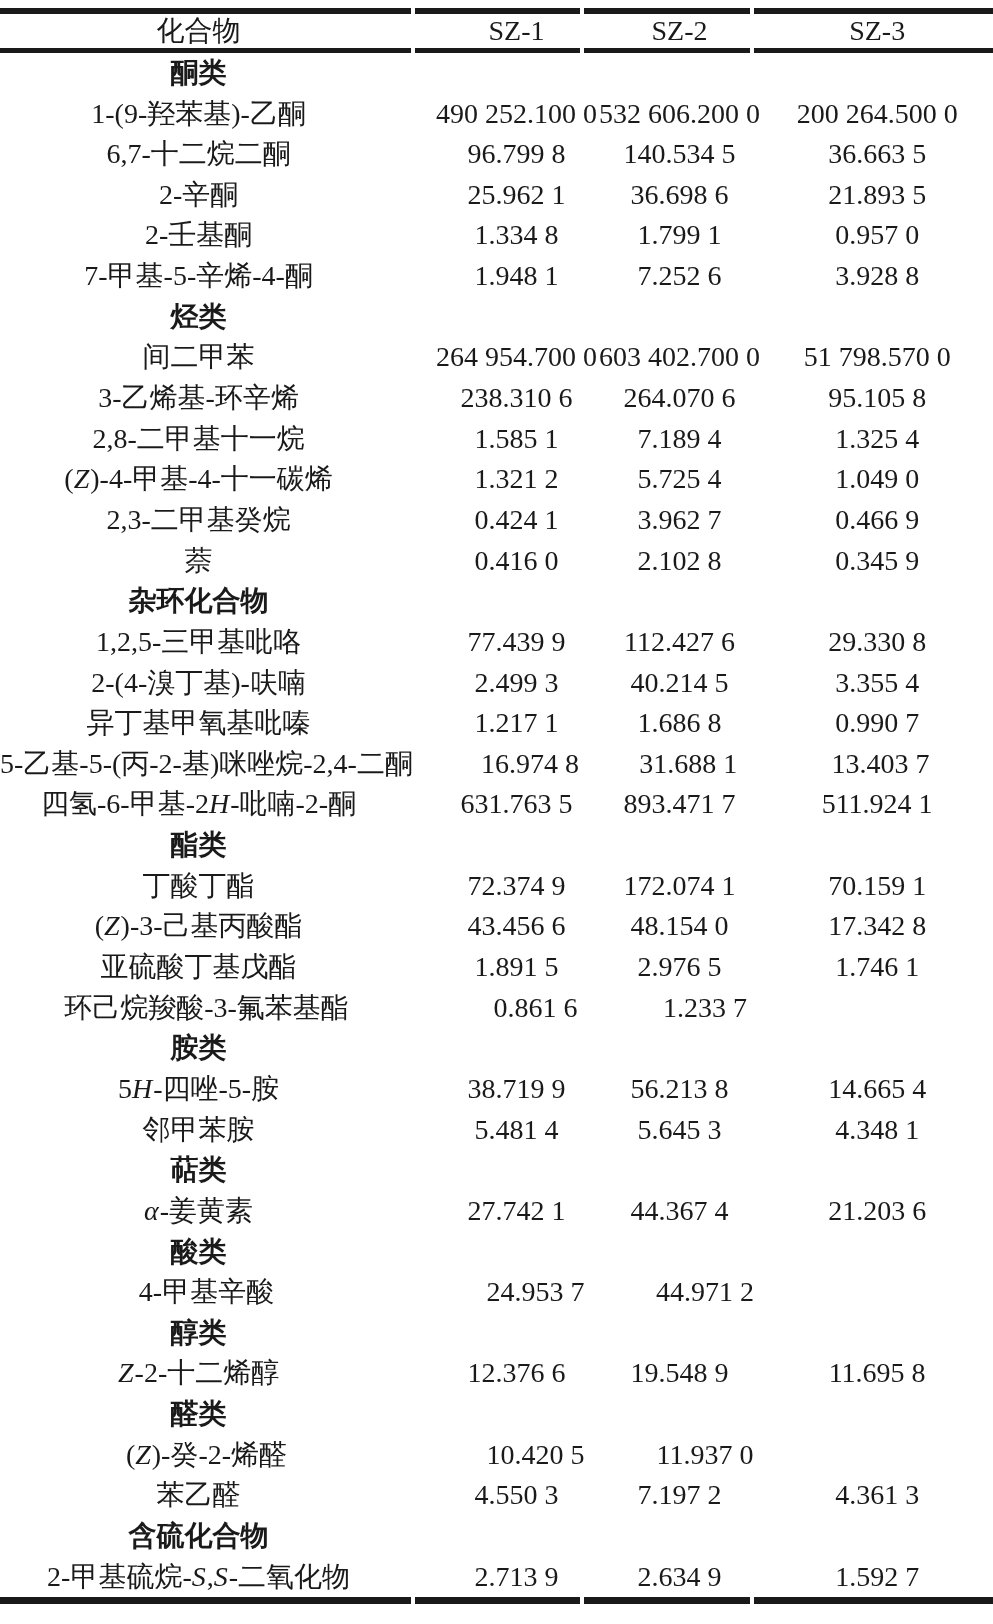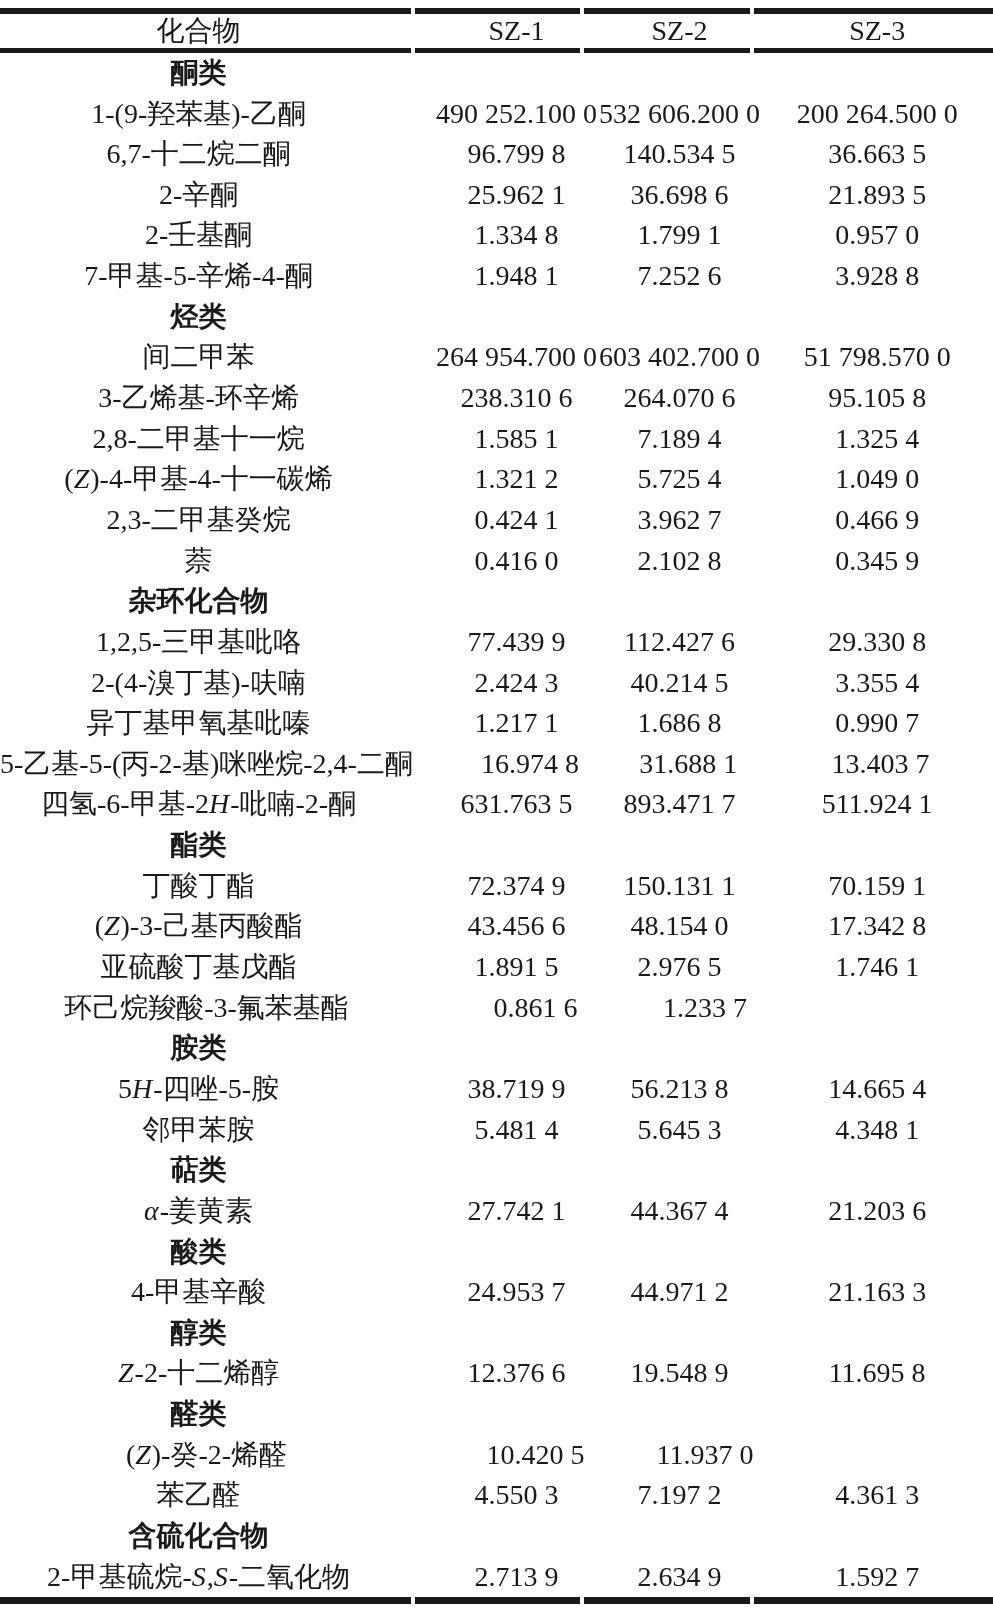--- a/index.html
+++ b/index.html
@@ -173,21 +173,21 @@
           <div class="cell c3"></div>
         </div>
         <div class="trow body compound">
           <div class="cell c0">1,2,5-三甲基吡咯</div>
           <div class="cell c1">77.439 9</div>
           <div class="cell c2">112.427 6</div>
           <div class="cell c3">29.330 8</div>
         </div>
         <div class="trow body compound">
           <div class="cell c0">2-(4-溴丁基)-呋喃</div>
-          <div class="cell c1">2.424 3</div>
+          <div class="cell c1">2.499 3</div>
           <div class="cell c2">40.214 5</div>
           <div class="cell c3">3.355 4</div>
         </div>
         <div class="trow body compound">
           <div class="cell c0">异丁基甲氧基吡嗪</div>
           <div class="cell c1">1.217 1</div>
           <div class="cell c2">1.686 8</div>
           <div class="cell c3">0.990 7</div>
         </div>
         <div class="trow body compound">
@@ -204,21 +204,21 @@
         </div>
         <div class="trow body category">
           <div class="cell c0">酯类</div>
           <div class="cell c1"></div>
           <div class="cell c2"></div>
           <div class="cell c3"></div>
         </div>
         <div class="trow body compound">
           <div class="cell c0">丁酸丁酯</div>
           <div class="cell c1">72.374 9</div>
-          <div class="cell c2">150.131 1</div>
+          <div class="cell c2">172.074 1</div>
           <div class="cell c3">70.159 1</div>
         </div>
         <div class="trow body compound">
           <div class="cell c0">(<i>Z</i>)-3-己基丙酸酯</div>
           <div class="cell c1">43.456 6</div>
           <div class="cell c2">48.154 0</div>
           <div class="cell c3">17.342 8</div>
         </div>
         <div class="trow body compound">
           <div class="cell c0">亚硫酸丁基戊酯</div>
@@ -264,21 +264,20 @@
         <div class="trow body category">
           <div class="cell c0">酸类</div>
           <div class="cell c1"></div>
           <div class="cell c2"></div>
           <div class="cell c3"></div>
         </div>
         <div class="trow body compound">
           <div class="cell c0">4-甲基辛酸</div>
           <div class="cell c1">24.953 7</div>
           <div class="cell c2">44.971 2</div>
-          <div class="cell c3">21.163 3</div>
         </div>
         <div class="trow body category">
           <div class="cell c0">醇类</div>
           <div class="cell c1"></div>
           <div class="cell c2"></div>
           <div class="cell c3"></div>
         </div>
         <div class="trow body compound">
           <div class="cell c0"><i>Z</i>-2-十二烯醇</div>
           <div class="cell c1">12.376 6</div>

